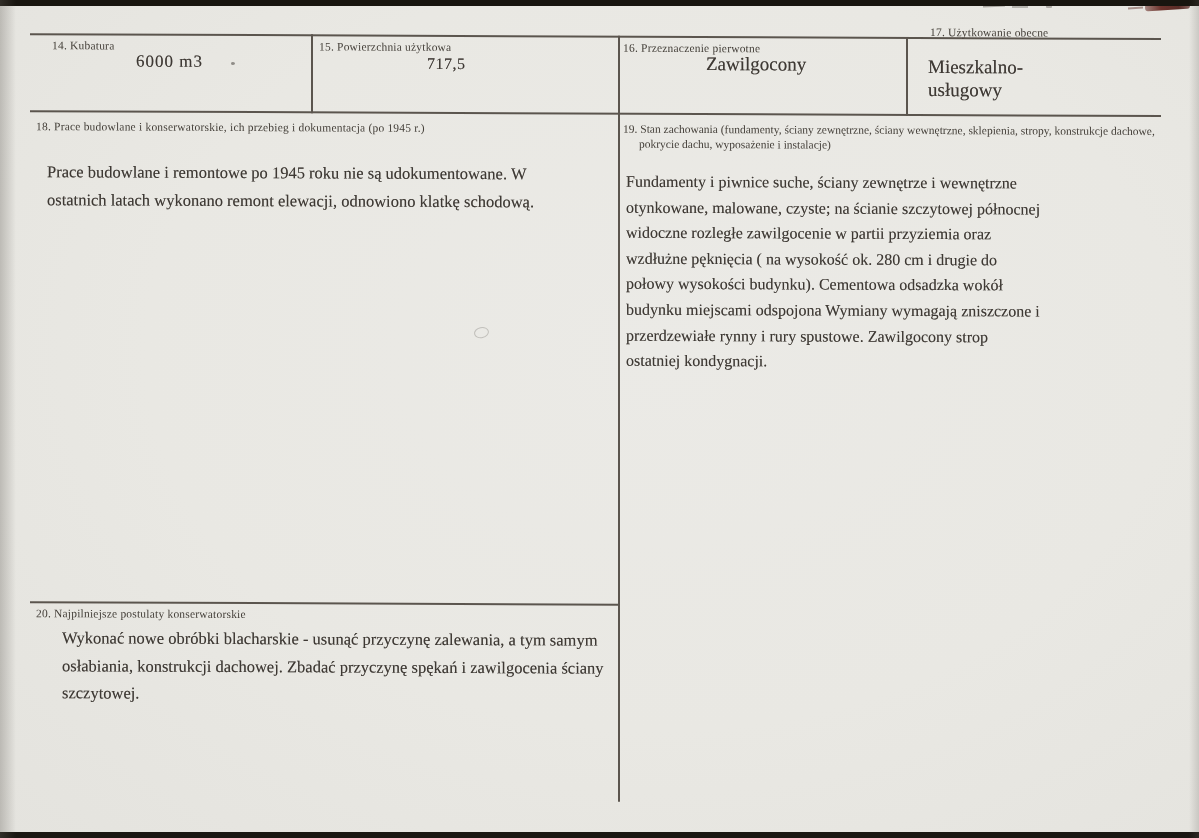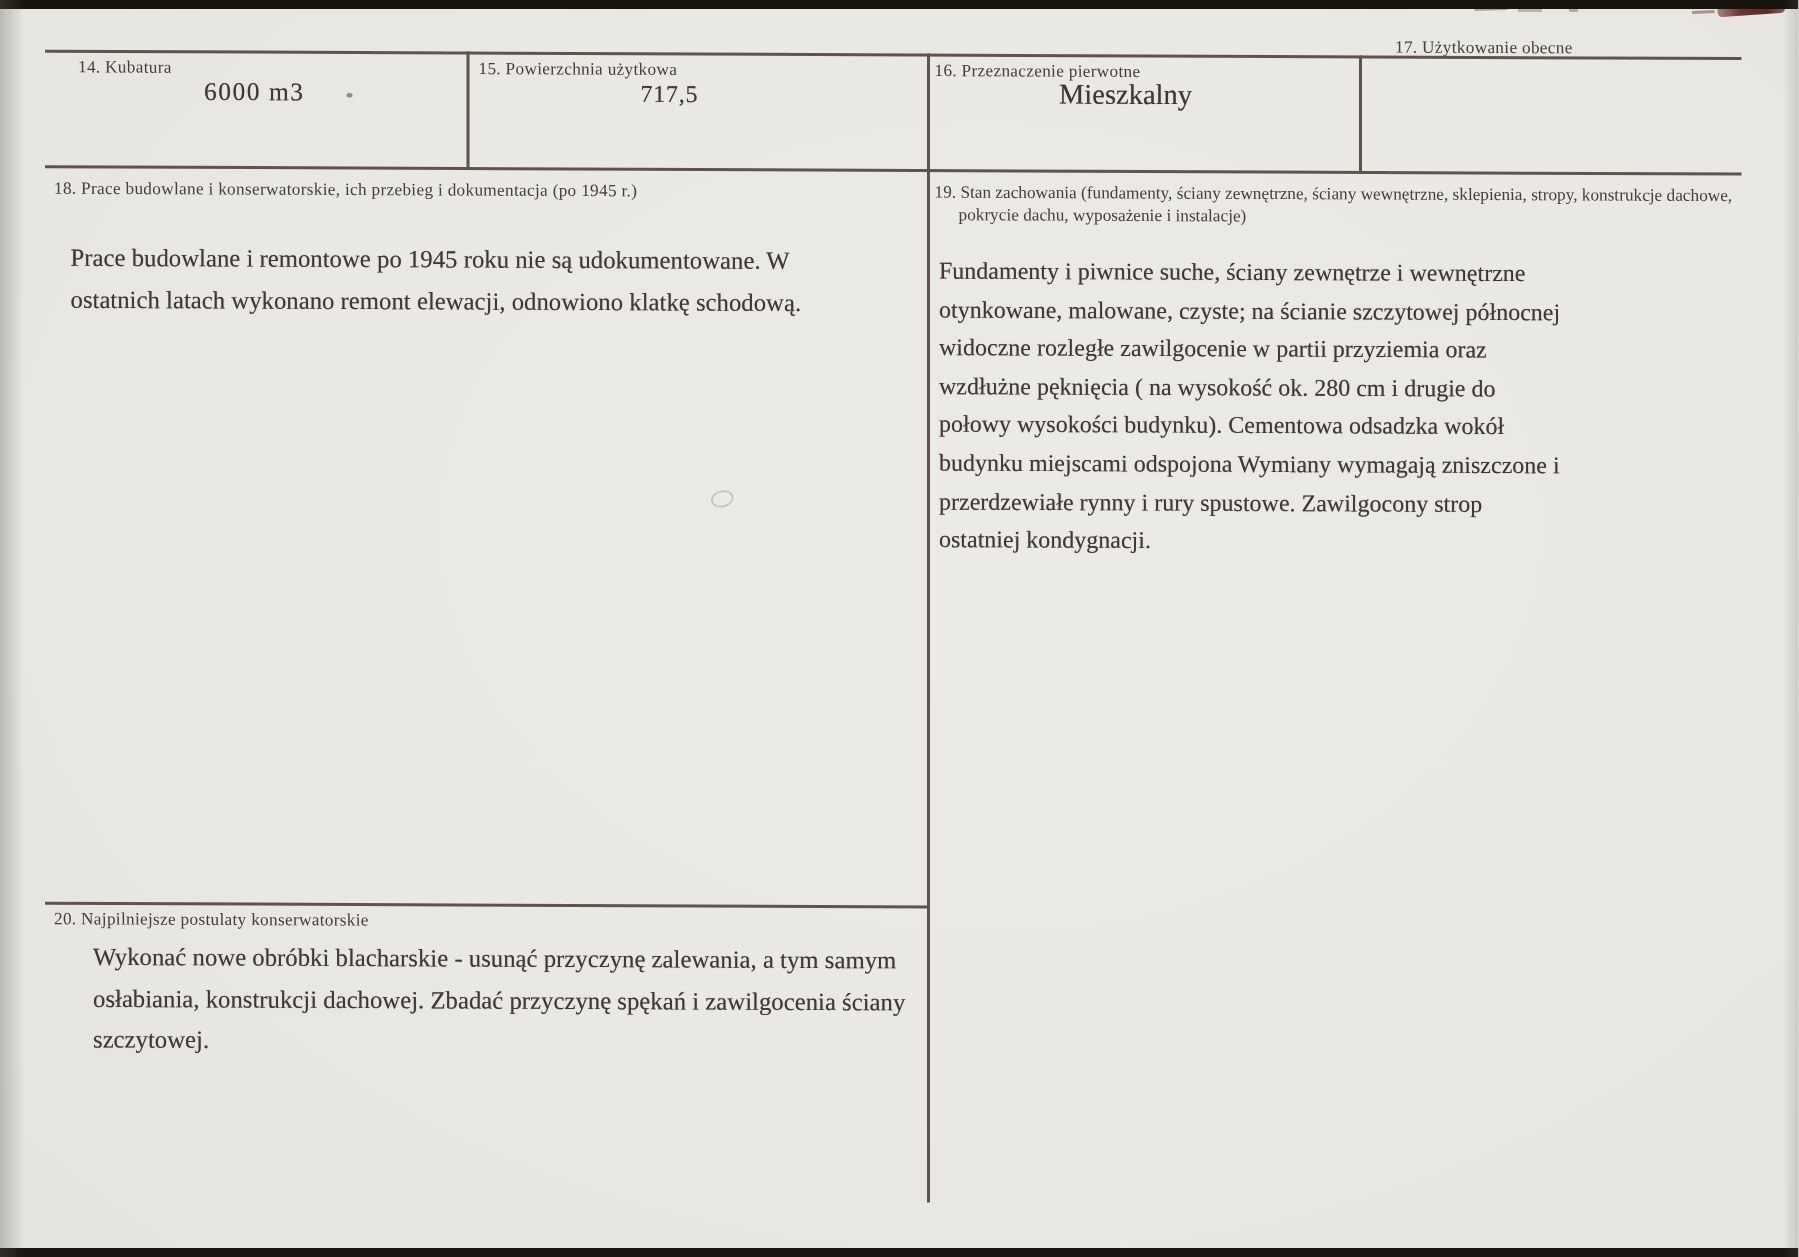--- a/index.html
+++ b/index.html
@@ -55,23 +55,25 @@
     <div class="vline" style="left:618px;top:33px;height:766px;"></div>
     <div class="vline" style="left:906px;top:33px;height:79px;"></div>
 
     <div class="lbl" style="left:36px;top:39px;margin-left:16px;">14. Kubatura</div>
     <div class="val" style="left:136px;top:51px;letter-spacing:1px;">6000 m3</div>
 
     <div class="lbl" style="left:319px;top:39px;">15. Powierzchnia użytkowa</div>
     <div class="val" style="left:427px;top:53px;font-size:16px;letter-spacing:.5px;">717,5</div>
 
     <div class="lbl" style="left:623px;top:39px;">16. Przeznaczenie pierwotne</div>
-    <div class="val" style="left:706px;top:50px;font-size:19px;">Mieszkalny</div>
+    <div class="val" style="left:706px;top:50px;font-size:19px;">Zawilgocony</div>
 
     <div class="lbl" style="left:910px;top:22px;margin-left:20px;">17. Użytkowanie obecne</div>
+    <div class="val" style="left:928px;top:51px;font-size:19px;line-height:23px;">Mieszkalno-
+usługowy</div>
 
     <div class="lbl" style="left:36px;top:120px;">18. Prace budowlane i konserwatorskie, ich przebieg i dokumentacja (po 1945 r.)</div>
     <div class="body-text t18">Prace budowlane i remontowe po 1945 roku nie są udokumentowane. W
 ostatnich latach wykonano remont elewacji, odnowiono klatkę schodową.</div>
 
     <div class="lbl-wrap" style="left:623px;top:119px;width:566px;">19. Stan zachowania (fundamenty, ściany zewnętrzne, ściany wewnętrzne, sklepienia, stropy, konstrukcje dachowe,
 pokrycie dachu, wyposażenie i instalacje)</div>
     <div class="body-text t19">Fundamenty i piwnice suche, ściany zewnętrze i wewnętrzne
 otynkowane, malowane, czyste; na ścianie szczytowej północnej
 widoczne rozległe zawilgocenie w partii przyziemia oraz

